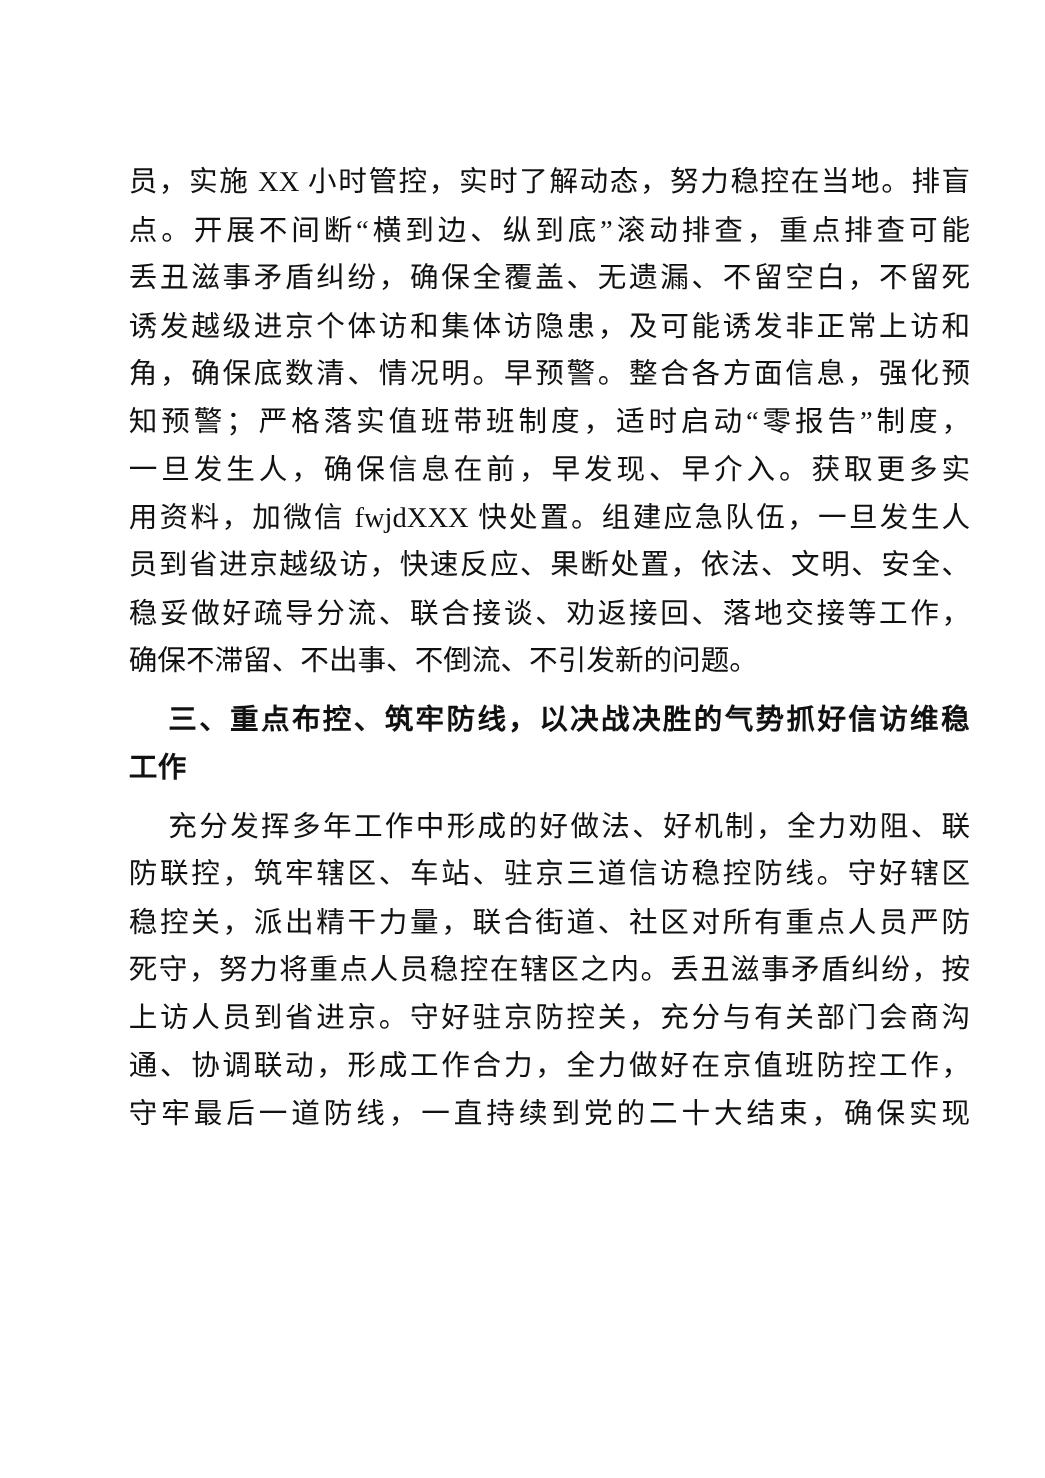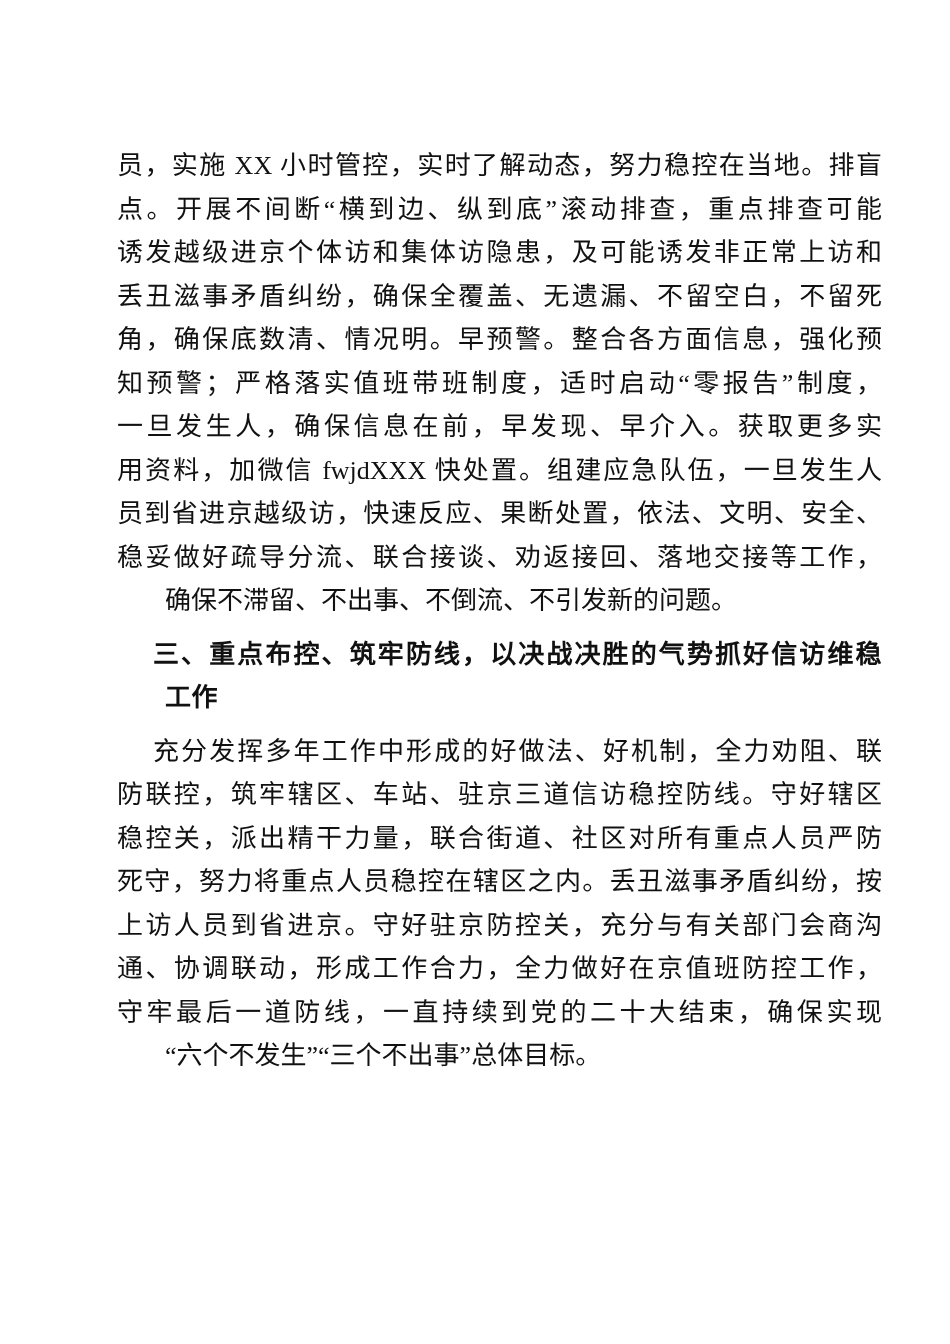--- a/index.html
+++ b/index.html
@@ -24,21 +24,20 @@
   }
   .para, .heading { margin: 0; }
   .line {
     text-align: justify;
     text-align-last: justify;
     text-justify: inter-character;
     white-space: nowrap;
   }
   .line.last {
     text-align-last: left;
-    margin-left: 48px;
   }
   .line.indent {
     text-indent: 36px;
   }
   .heading {
     margin-top: 10px;
     margin-bottom: 10px;
     font-family: Liberation Sans, sans-serif;
     font-weight: 700;
     font-size: 26px;
@@ -47,22 +46,22 @@
 </style>
 </head>
 <body>
 
 <div class="page">
   <div class="content">
 
     <div class="para">
         <div class="line">员，实施 XX 小时管控，实时了解动态，努力稳控在当地。排盲</div>
         <div class="line">点。开展不间断“横到边、纵到底”滚动排查，重点排查可能</div>
+        <div class="line">丢丑滋事矛盾纠纷，确保全覆盖、无遗漏、不留空白，不留死</div>
         <div class="line">诱发越级进京个体访和集体访隐患，及可能诱发非正常上访和</div>
-        <div class="line">丢丑滋事矛盾纠纷，确保全覆盖、无遗漏、不留空白，不留死</div>
         <div class="line">角，确保底数清、情况明。早预警。整合各方面信息，强化预</div>
         <div class="line">知预警；严格落实值班带班制度，适时启动“零报告”制度，</div>
         <div class="line">一旦发生人，确保信息在前，早发现、早介入。获取更多实</div>
         <div class="line">用资料，加微信 fwjdXXX 快处置。组建应急队伍，一旦发生人</div>
         <div class="line">员到省进京越级访，快速反应、果断处置，依法、文明、安全、</div>
         <div class="line">稳妥做好疏导分流、联合接谈、劝返接回、落地交接等工作，</div>
         <div class="line last">确保不滞留、不出事、不倒流、不引发新的问题。</div>
       </div>
 
     <div class="heading">
@@ -71,17 +70,16 @@
       </div>
 
     <div class="para">
         <div class="line indent">充分发挥多年工作中形成的好做法、好机制，全力劝阻、联</div>
         <div class="line">防联控，筑牢辖区、车站、驻京三道信访稳控防线。守好辖区</div>
         <div class="line">稳控关，派出精干力量，联合街道、社区对所有重点人员严防</div>
         <div class="line">死守，努力将重点人员稳控在辖区之内。丢丑滋事矛盾纠纷，按</div>
         <div class="line">上访人员到省进京。守好驻京防控关，充分与有关部门会商沟</div>
         <div class="line">通、协调联动，形成工作合力，全力做好在京值班防控工作，</div>
         <div class="line">守牢最后一道防线，一直持续到党的二十大结束，确保实现</div>
-        <div class="line last">“六个不发生”“三个不出事”总体目标。</div>
       </div>
 
   </div>
 </div>
 
 </body></html>

